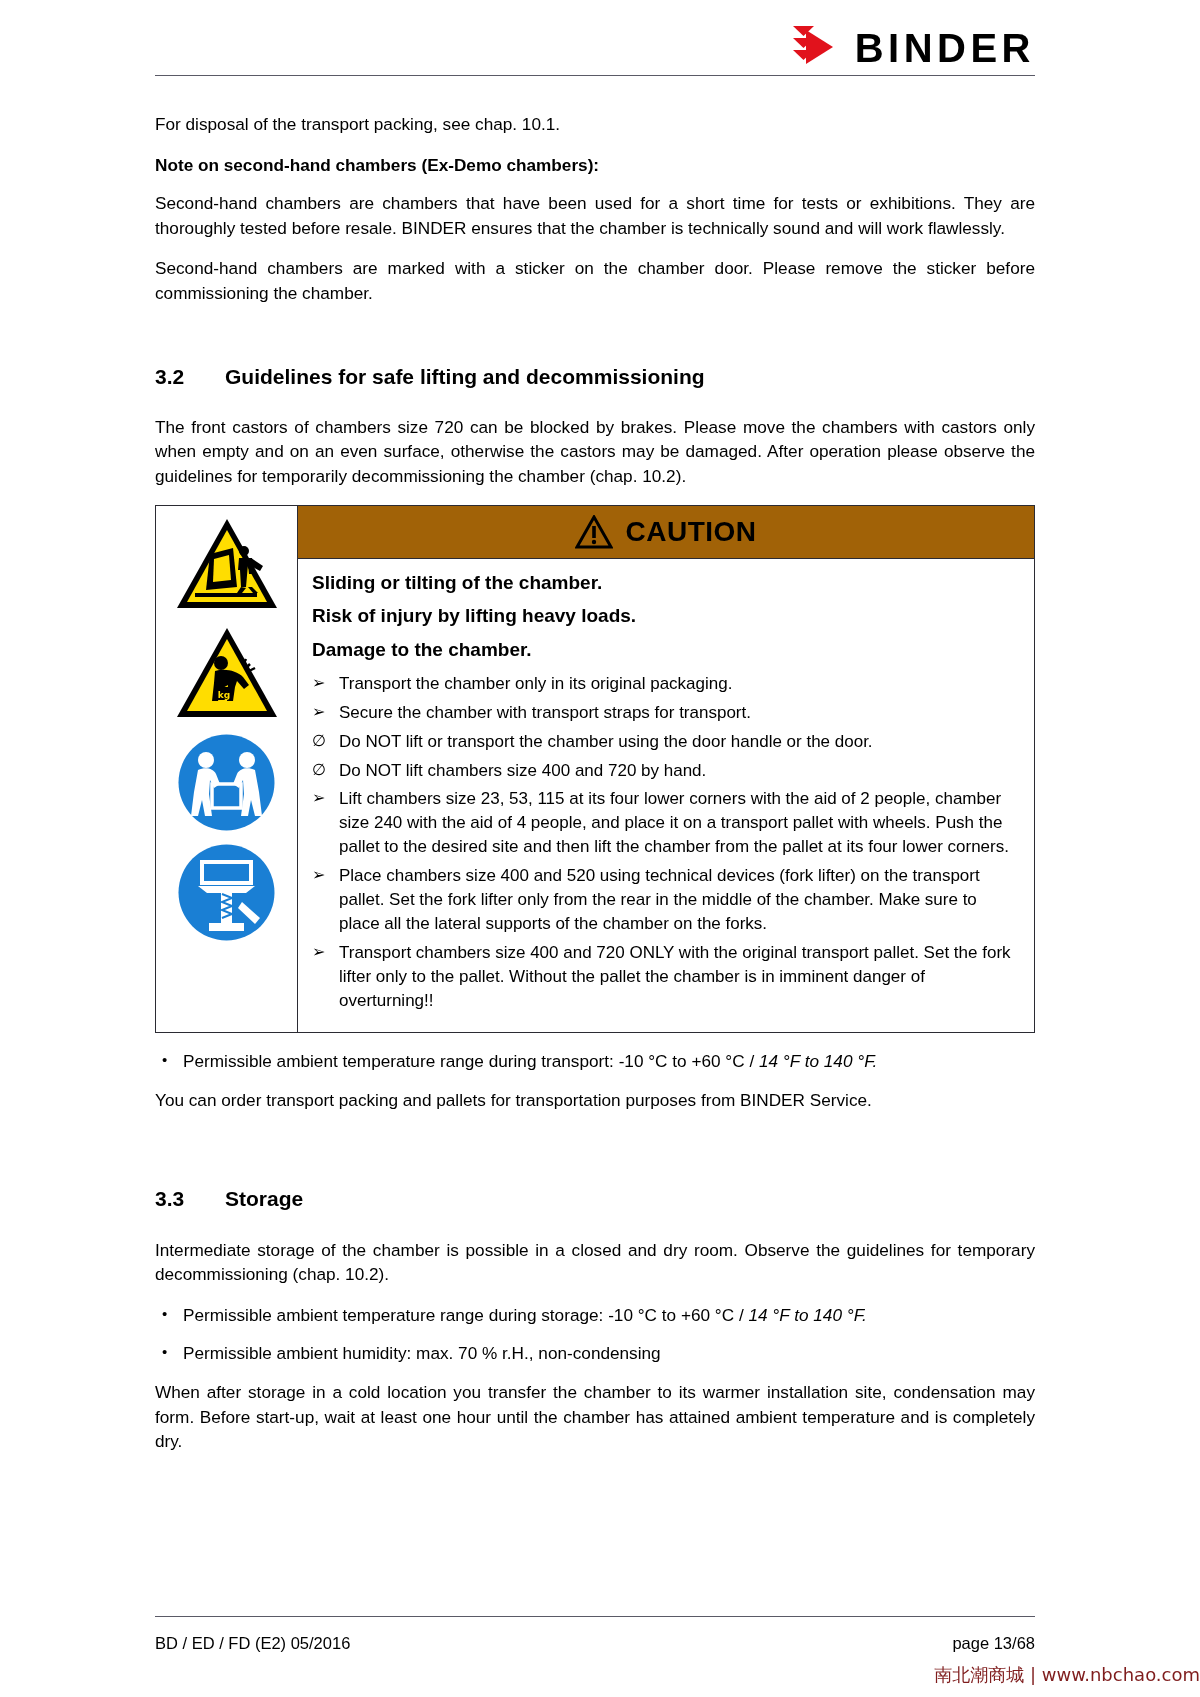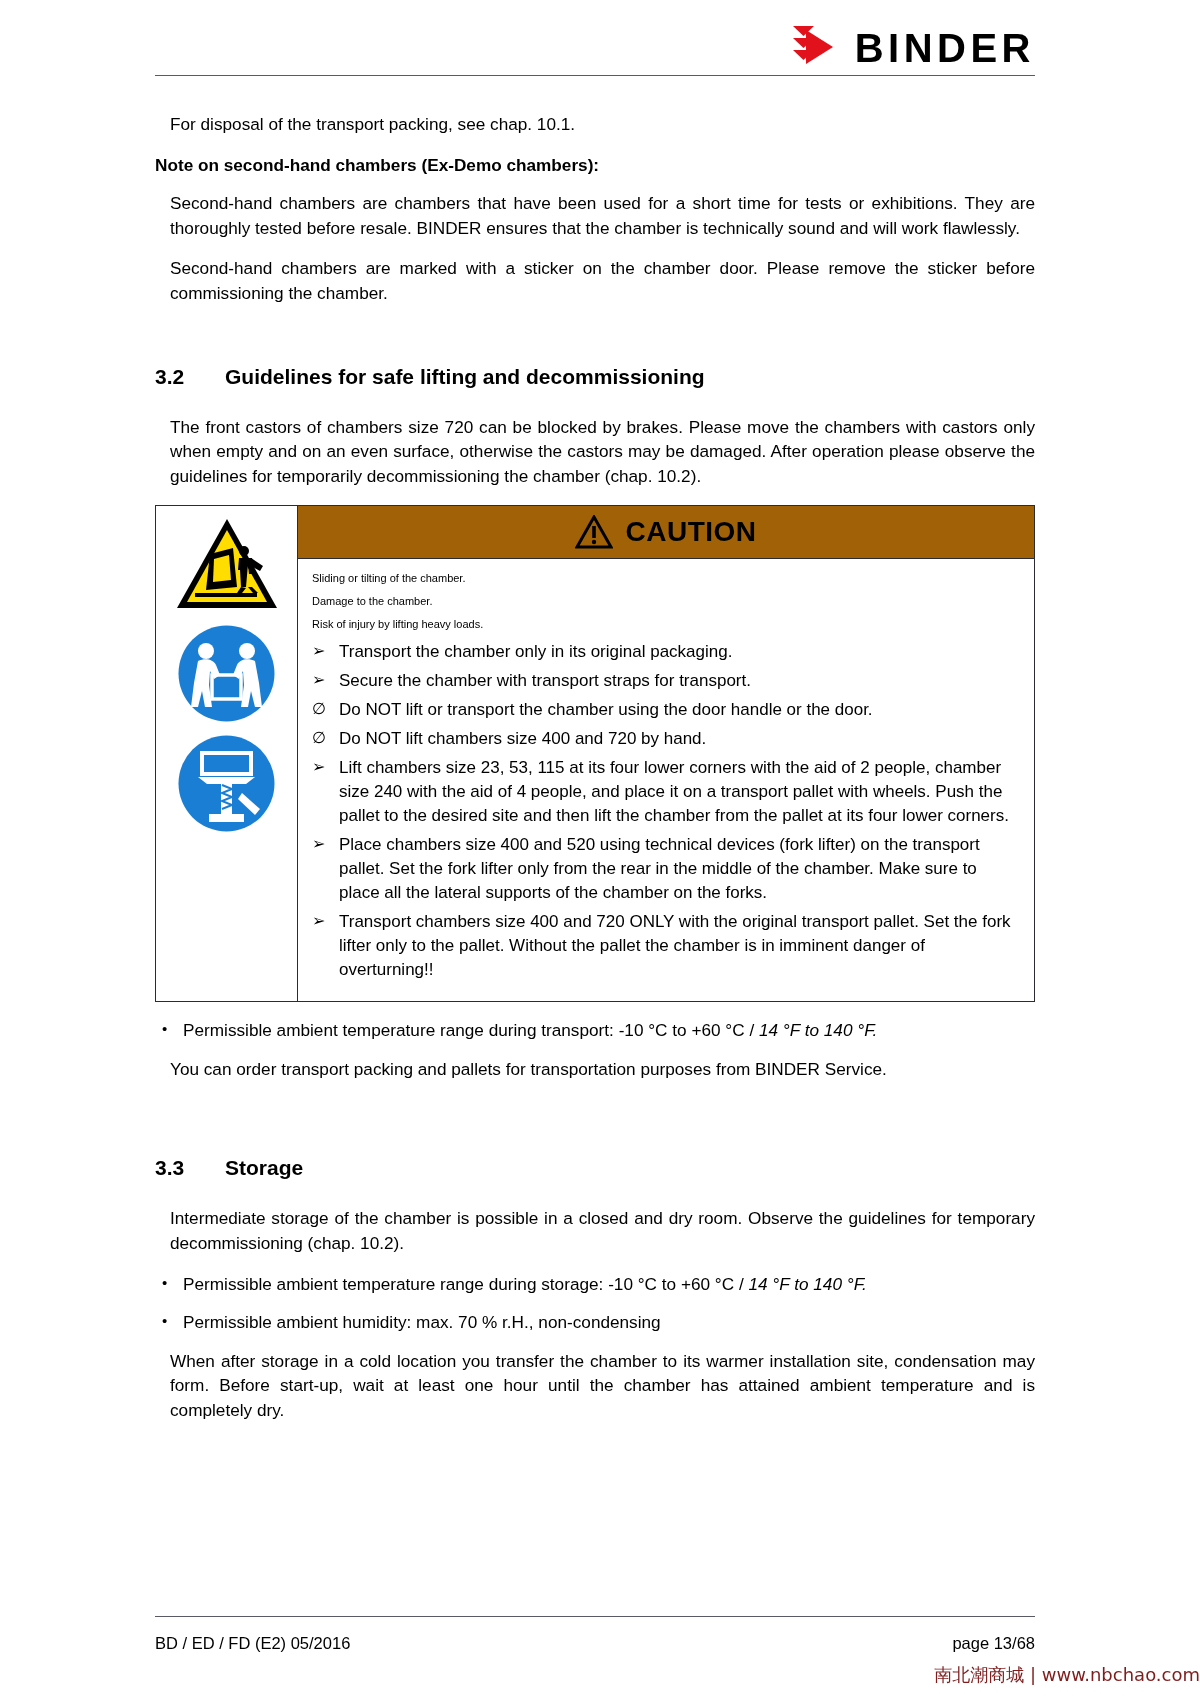--- a/index.html
+++ b/index.html
@@ -63,21 +63,21 @@
   
   .content {
     position: absolute;
     left: 155px;
     top: 112px;
     width: 880px;
   }
   p.body {
     font-size: 17.2px;
     line-height: 1.43;
-    margin: 0 0 16px 15px;
+    margin: 0 0 16px 0;
     text-align: justify;
     color: #000;
   }
   p.body.nojust { text-align: left; }
   p.bold {
     font-weight: bold;
     font-size: 17.2px;
     line-height: 1.43;
     margin: 0 0 14px 0;
   }
@@ -136,22 +136,22 @@
   .caution-title {
     font-size: 28px;
     font-weight: bold;
     letter-spacing: 0.5px;
     color: #000;
   }
   .caution-body {
     padding: 12px 14px 14px 14px;
   }
   .caution-head {
-    font-size: 11px;
-    font-weight: normal;
+    font-size: 19px;
+    font-weight: bold;
     margin: 0 0 9px 0;
     line-height: 1.3;
   }
   ul.caution-list {
     list-style: none;
     margin: 0;
     padding: 0;
   }
   ul.caution-list li {
     display: flex;
@@ -273,20 +273,33 @@
               <circle cx="71" cy="37" r="5"></circle>
               <polygon points="66,44 79,44 82,60 76,60 75,50 73,73 68,73 67,56 65,56"></polygon>
               <polygon points="78,44 90,52 87,57 76,51"></polygon>
               <polygon points="68,73 64,79 69,79 73,74"></polygon>
               <polygon points="75,73 80,79 85,79 79,73"></polygon>
               <rect x="22" y="79" width="62" height="4"></rect>
             </g>
           </svg>
         </span>
 
+        <span class="picto">
+          <svg viewBox="0 0 108 100" width="108" height="100" aria-hidden="true">
+            <polygon points="54,5 104,94 4,94" fill="#000000"></polygon>
+            <polygon points="54,16 94,88 14,88" fill="#ffdd00"></polygon>
+            <g fill="#000000">
+              <circle cx="48" cy="40" r="7"></circle>
+              <path d="M42,48 C52,45 64,48 70,54 L76,62 L71,66 L64,58 L62,64 L60,78 L54,78 L55,62 L48,66 L45,78 L39,78 L41,60 Z"></path>
+              <rect x="43" y="64" width="16" height="13" fill="#000"></rect>
+              <text x="51" y="75" font-family="DejaVu Sans, sans-serif" font-size="9" font-weight="bold" fill="#ffdd00" text-anchor="middle">kg</text>
+              <path d="M72,46 l5,-5 M76,48 l6,-3 M70,42 l3,-6" stroke="#000" stroke-width="2.5" fill="none"></path>
+            </g>
+          </svg>
+        </span>
 
         <span class="picto circ">
           <svg viewBox="0 0 101 101" width="101" height="101" aria-hidden="true">
             <circle cx="50.5" cy="50.5" r="48" fill="#1a7fd4"></circle>
             <g fill="#ffffff">
               <circle cx="30" cy="28" r="8"></circle>
               <path d="M22,38 C29,35 37,36 40,42 L44,52 L38,56 L34,48 L33,62 L36,84 L29,84 L26,68 L22,84 L15,84 L18,60 Z"></path>
               <circle cx="71" cy="28" r="8"></circle>
               <path d="M79,38 C72,35 64,36 61,42 L57,52 L63,56 L67,48 L68,62 L65,84 L72,84 L75,68 L79,84 L86,84 L83,60 Z"></path>
             </g>
@@ -319,22 +332,22 @@
               <polygon points="19,2 36,32 2,32" fill="none" stroke="#000000" stroke-width="3"></polygon>
               <rect x="17.2" y="11" width="3.6" height="12" fill="#000000"></rect>
               <circle cx="19" cy="27" r="2.2" fill="#000000"></circle>
             </svg>
           </span>
           <span class="caution-title">CAUTION</span>
         </div>
 
         <div class="caution-body">
           <p class="caution-head">Sliding or tilting of the chamber.</p>
+          <p class="caution-head">Risk of injury by lifting heavy loads.</p>
           <p class="caution-head">Damage to the chamber.</p>
-          <p class="caution-head">Risk of injury by lifting heavy loads.</p>
 
           <ul class="caution-list">
             <li>
               <span class="mk">➢</span>
               <span class="tx">Transport the chamber only in its original packaging.</span>
             </li>
             <li>
               <span class="mk">➢</span>
               <span class="tx">Secure the chamber with transport straps for transport.</span>
             </li>

